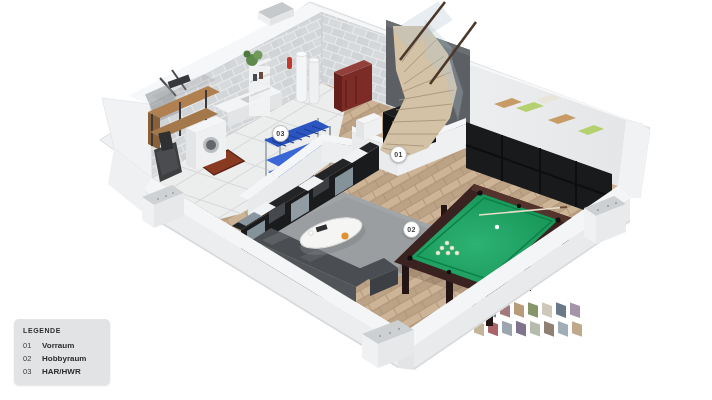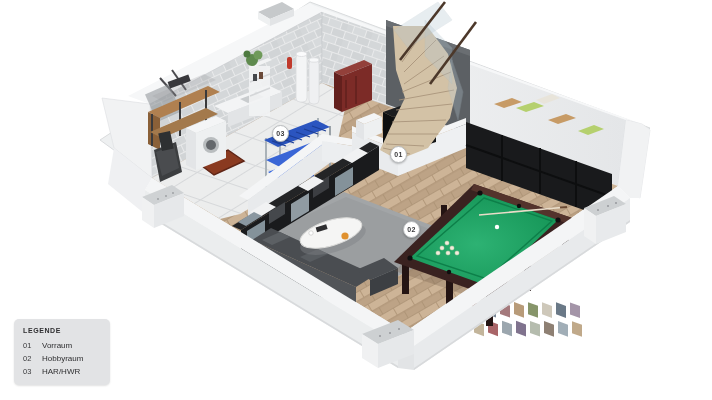--- a/index.html
+++ b/index.html
@@ -16,21 +16,21 @@
   }
 
   .legend{
     position:absolute;left:14px;top:319px;width:78px;
     background:#e2e3e5;border-radius:5px;padding:8px 9px 9px 9px;
     box-shadow:0 1px 2px rgba(0,0,0,.12);
   }
   .legend-title{font-size:7px;font-weight:bold;letter-spacing:.6px;color:#2e2e30;margin-bottom:7px;}
   .legend-row{display:flex;gap:7px;margin-top:4px;align-items:baseline;}
   .legend-num{font-size:7.5px;color:#3a3a3c;width:12px;flex:0 0 auto;}
-  .legend-label{font-size:8px;color:#2e2e30;font-weight:normal;white-space:nowrap;}
+  .legend-label{font-size:8px;color:#2e2e30;font-weight:bold;white-space:nowrap;}
 </style>
 </head>
 <body>
 
 <div class="stage">
 
 <svg viewBox="0 0 712 400" width="712" height="400" aria-hidden="true">
   <defs>
     <pattern id="brickA" width="26" height="16" patternUnits="userSpaceOnUse" patternTransform="rotate(-24.8)">
       <rect width="26" height="16" fill="#e9eaeb"></rect>

